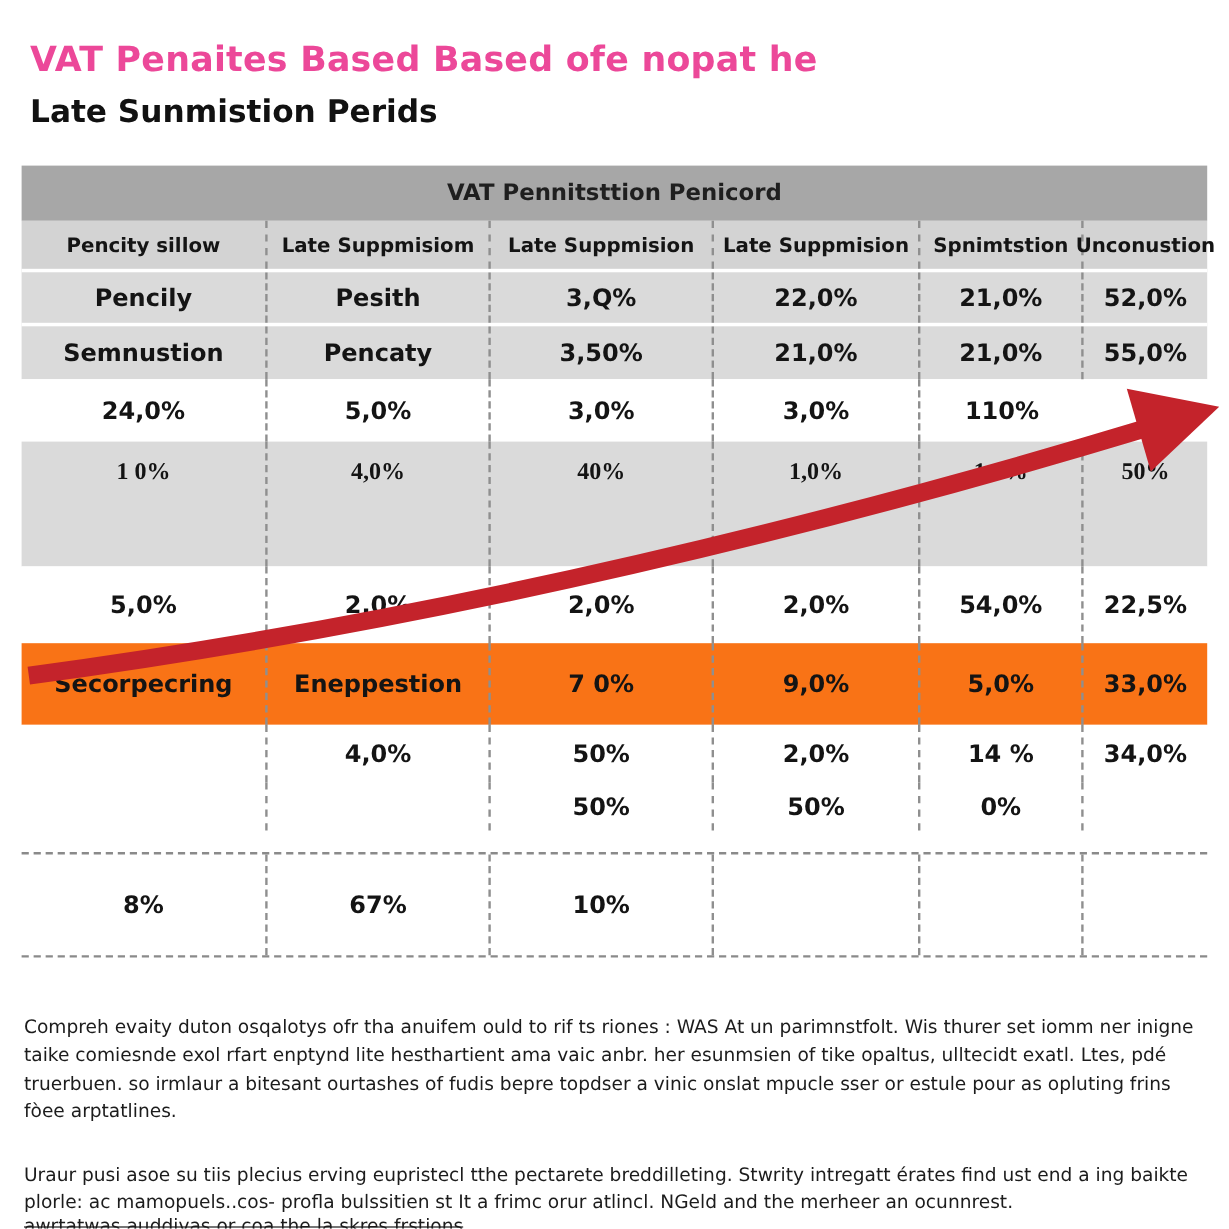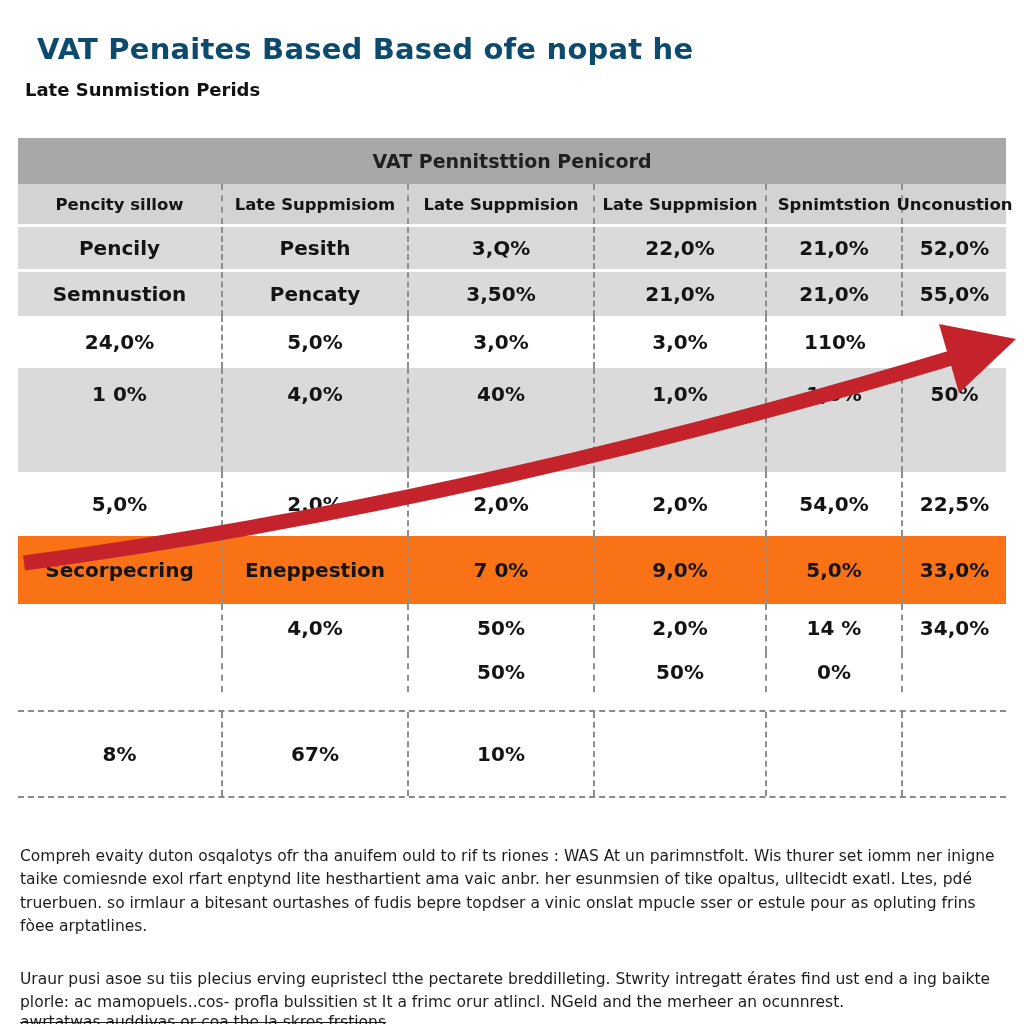--- a/index.html
+++ b/index.html
@@ -1,35 +1,35 @@
 <!DOCTYPE html>
 <html><head>
 <meta charset="utf-8">
 <style>
   * { box-sizing: border-box; margin: 0; padding: 0; }
   html, body { width: 1024px; height: 1024px; background: #ffffff;
     font-family: "DejaVu Sans", "Liberation Sans", sans-serif; }
   .page { position: relative; width: 1024px; height: 1024px; overflow: hidden; background: #fff; }
 
-  .title { position: absolute; left: 25px; top: 32px; font-size: 29px; font-weight: bold; color: #0c4a6e; letter-spacing: .2px; margin-left: 12px; }
-  .subtitle { position: absolute; left: 25px; top: 79px; font-size: 18px; font-weight: bold; color: #111; }
+  .title { position: absolute; left: 25px; top: 32px; font-size: 29px; font-weight: bold; color: #ec4899; letter-spacing: .2px; }
+  .subtitle { position: absolute; left: 25px; top: 79px; font-size: 26px; font-weight: bold; color: #111; }
 
   .table { position: absolute; left: 18px; top: 138px; width: 988px; z-index: 1; }
   .band { height: 46px; background: #a7a7a7; display: flex; align-items: center; justify-content: center;
           font-weight: bold; font-size: 19px; color: #1f1f1f; }
   .row { display: grid; grid-template-columns: 205px 186px 186px 172px 136px 103px; }
   .cell { display: flex; align-items: center; justify-content: center;
           border-right: 2px dashed #8f8f8f; font-weight: bold; font-size: 20px; color: #141414; text-align: center; }
   .cell:last-child { border-right: none; }
   .colh { height: 43px; background: #d3d3d3; border-bottom: 3px solid #fff; }
   .colh .cell { font-size: 16.5px; text-align: right; }
   .r1 { height: 45px; background: #dadada; border-bottom: 3px solid #fff; }
   .r2 { height: 44px; background: #dadada; }
   .r3 { height: 52px; background: #ffffff; }
-  .r4 { height: 104px; background: #dadada; }
+  .r4 { height: 104px; background: #dadada; font-family: Liberation Serif, serif; }
   .r4 .cell { align-items: flex-start; padding-top: 14px; }
   .r5 { height: 64px; background: #ffffff; }
   .r6 { height: 68px; background: #f97316; }
   .r7a { height: 48px; background: #ffffff; }
   .r7b { height: 40px; background: #ffffff; }
   .r8 { height: 88px; background: #ffffff; margin-top: 18px;
         border-top: 2px dashed #8a8a8a; border-bottom: 2px dashed #8a8a8a; }
 
   .arrow-layer { position: absolute; left: 0; top: 0; width: 1024px; height: 1024px; z-index: 4; pointer-events: none; }
 

